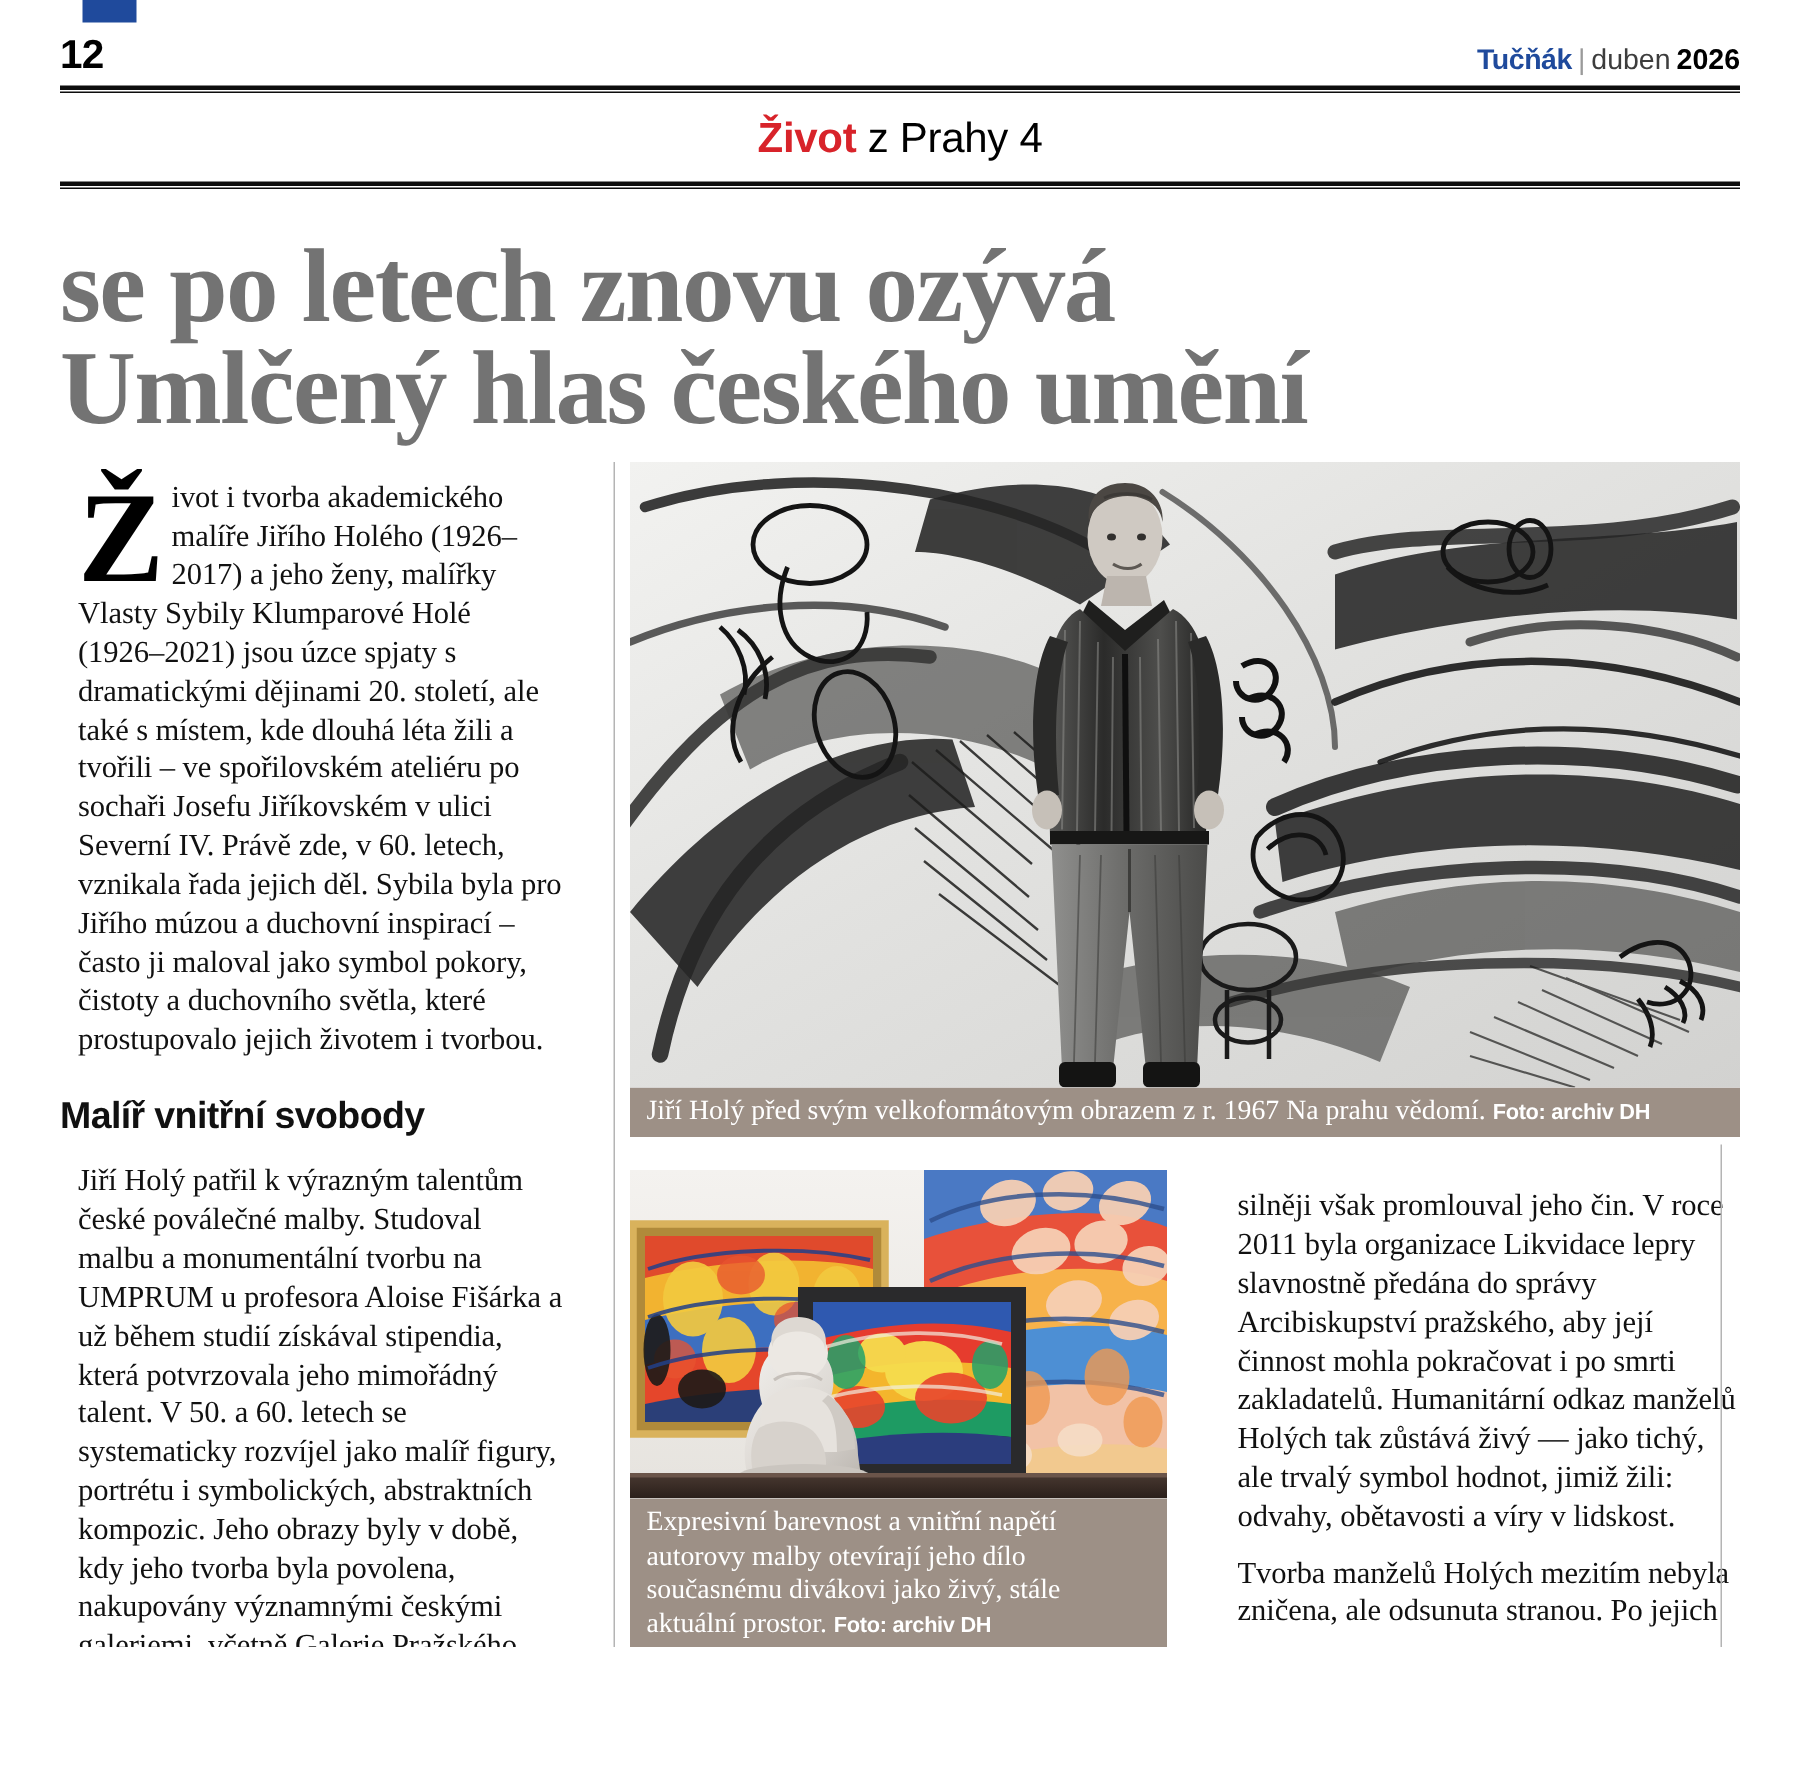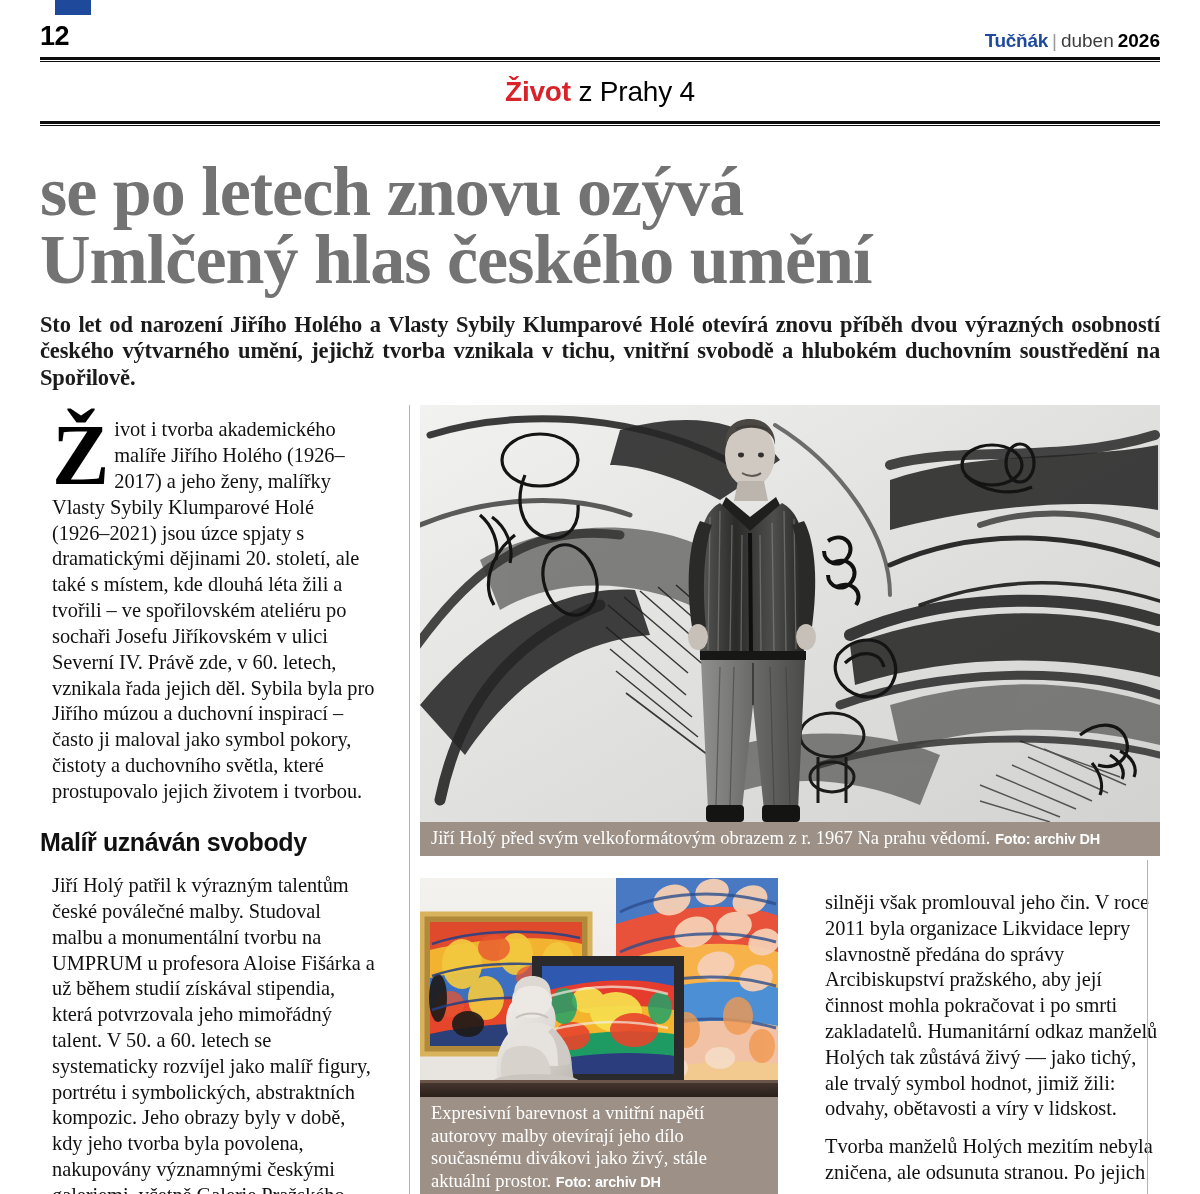--- a/index.html
+++ b/index.html
@@ -278,30 +278,29 @@
     <span class="sec-strong">Život</span><span class="sec-light"> z Prahy 4</span>
   </div>
 
   <div class="rule-double second"></div>
 
   <h1 class="headline">
     <span class="hl-line">se po letech znovu ozývá</span>
     <span class="hl-line">Umlčený hlas českého umění</span>
   </h1>
 
-  <div class="standfirst">Sto let od narození Jiřího Holého a Vlasty Sybily Klumparové Holé otevírá znovu příběh dvou výrazných osobností českého výtvarného umění, jejichž tvorba vznikala v tichu, vnitřní svobodě a hlubokém duchovním soustředění na Spořilově.</div>
 
   <div class="content">
 
     <div class="vrule vrule-1"></div>
 
     <div class="col col-1">
       <div class="body-text">
         <p class="dropcap-para">Život i tvorba akademického malíře Jiřího Holého (1926–2017) a jeho ženy, malířky Vlasty Sybily Klumparové Holé (1926–2021) jsou úzce spjaty s dramatickými dějinami 20. století, ale také s místem, kde dlouhá léta žili a tvořili – ve spořilovském ateliéru po sochaři Josefu Jiříkovském v ulici Severní IV. Právě zde, v 60. letech, vznikala řada jejich děl. Sybila byla pro Jiřího múzou a duchovní inspirací – často ji maloval jako symbol pokory, čistoty a duchovního světla, které prostupovalo jejich životem i tvorbou.</p>
-        <h2 class="subhead">Malíř uznáván svobody</h2>
+        <h2 class="subhead">Malíř vnitřní svobody</h2>
         <p>Jiří Holý patřil k výrazným talentům české poválečné malby. Studoval malbu a monumentální tvorbu na UMPRUM u profesora Aloise Fišárka a už během studií získával stipendia, která potvrzovala jeho mimořádný talent. V 50. a 60. letech se systematicky rozvíjel jako malíř figury, portrétu i symbolických, abstraktních kompozic. Jeho obrazy byly v době, kdy jeho tvorba byla povolena, nakupovány významnými českými galeriemi, včetně Galerie Pražského hradu. Holého talent byl jednoznačně uznáván, a to i na základě stipendijních ocenění a účasti na významných kolektivních výstavách i autorské výstavě  na Karlově náměstí. Tento slibný vývoj však násilně přerušil</p>
       </div>
     </div>
 
     <div class="col col-right">
 
       <div class="vrule vrule-2"></div>
 
       <figure class="figure" style="margin:0;">
         <div class="photo-main">

